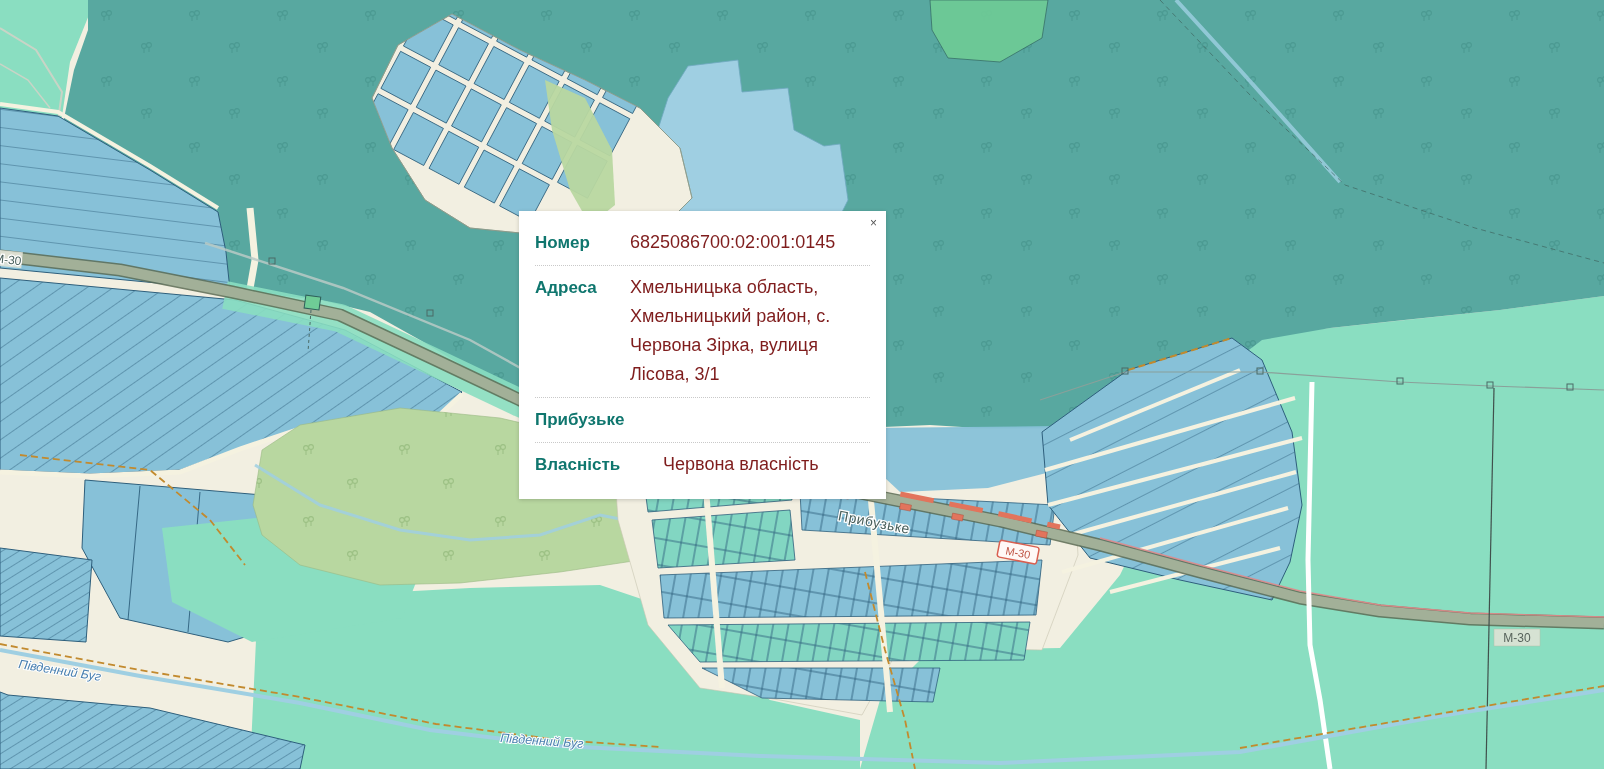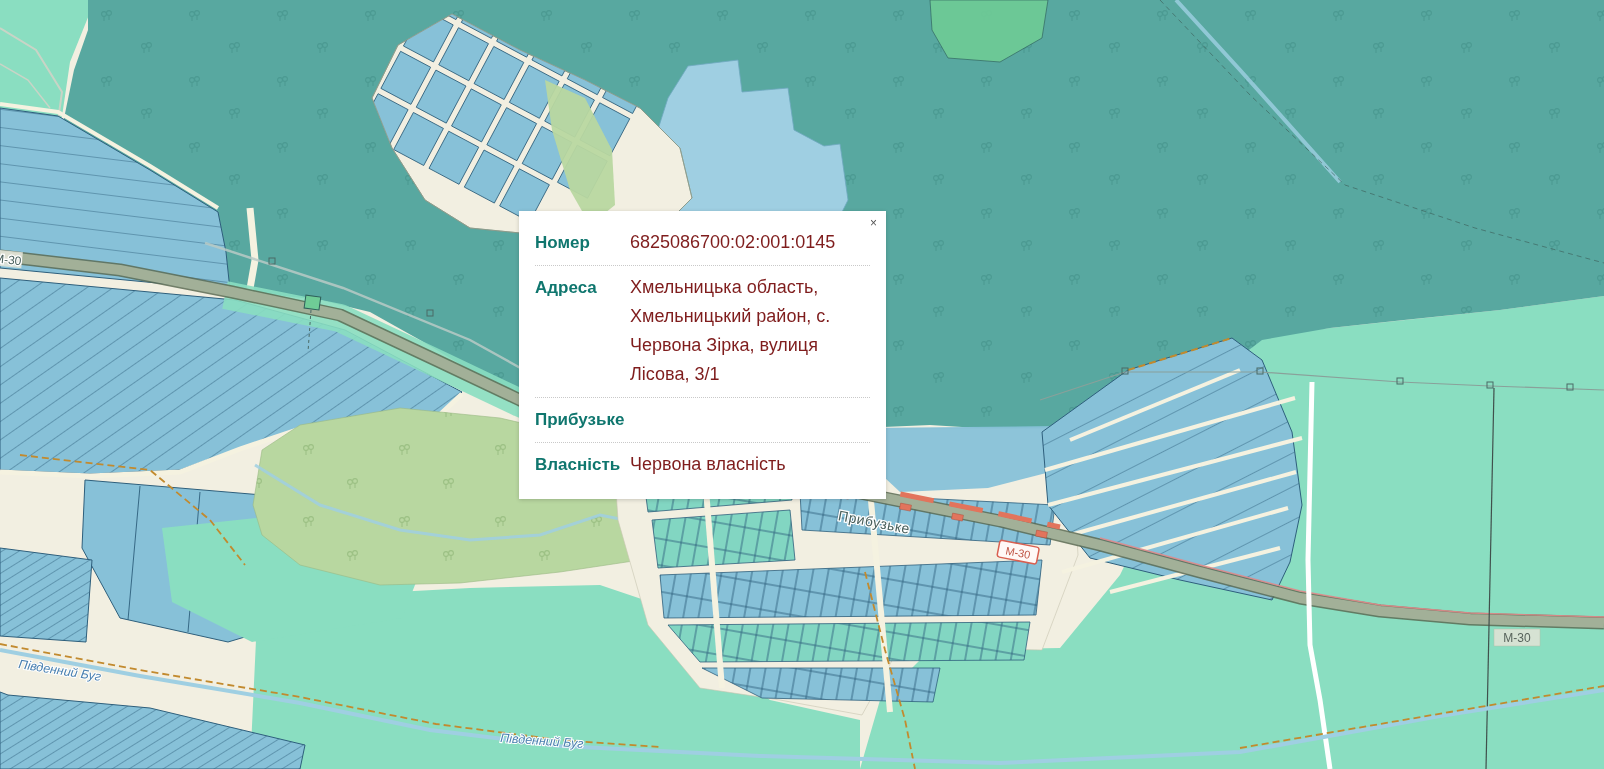--- a/index.html
+++ b/index.html
@@ -20,21 +20,21 @@
   .dash-or{stroke:var(--boundary_dash);fill:none;stroke-dasharray:7 4;}
   .riverline{stroke:var(--water);fill:none;}
   .maplabel{fill:var(--label_grey);paint-order:stroke;stroke:#ffffff;stroke-width:2.5px;}
   .riverlabel{fill:var(--river_label);font-style:italic;paint-order:stroke;stroke:#ffffff;stroke-width:2px;}
 
   
   .popup{position:absolute;left:519px;top:211px;width:367px;min-height:213px;background:#fff;
          box-shadow:0 1px 4px rgba(0,0,0,.18);box-sizing:border-box;padding:10px 16px 12px 16px;}
   .popup-close{position:absolute;top:6px;right:9px;font-size:12px;line-height:12px;color:#555;cursor:pointer;}
   .popup-row{display:flex;padding:7px 0 8px 0;border-bottom:1px dotted #c9c9c9;}
-  .popup-row:last-child{border-bottom:none;}
+  .popup-row:last-child{border-bottom:none;gap:33px;}
   .popup-label{width:95px;min-width:95px;font-weight:bold;font-size:17px;color:#0f766e;line-height:29px;}
   .popup-value{font-size:18px;color:#7f1d1d;line-height:29px;width:236px;}
 </style>
 </head>
 <body>
 
 <div class="stage">
 <svg width="1604" height="769" viewBox="0 0 1604 769">
   <defs>
     <pattern id="trees" width="88" height="66" patternUnits="userSpaceOnUse">

